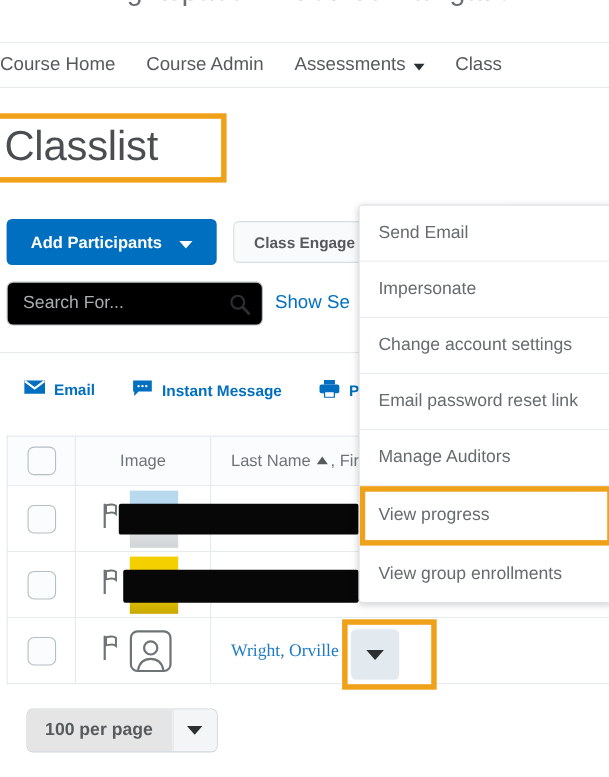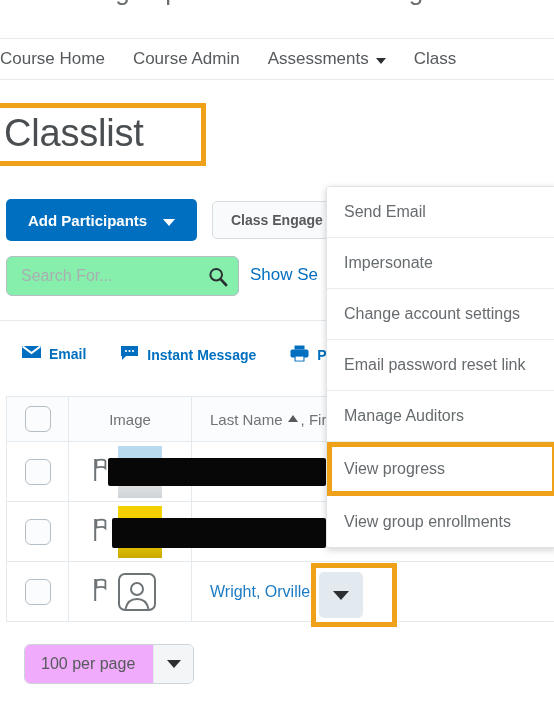--- a/index.html
+++ b/index.html
@@ -152,21 +152,21 @@
     position: absolute;
     left: 0; top: 256px;
     width: 554px; height: 42px;
   }
   .search-box {
     position: absolute;
     left: 6px; top: 0;
     width: 233px; height: 40px;
     border: 1px solid #b5bec4;
     border-radius: 6px;
-    background: #86efac;
+    background: #000000;
     display: flex;
     align-items: flex-end;
   }
   .search-box input {
     border: none;
     outline: none;
     background: transparent;
     font-size: 16px;
     color: #6e7376;
     padding: 0 0 0 14px;
@@ -233,21 +233,21 @@
     border-right: 0;
     border-bottom: 1px solid #e3e9ed;
     background: #ffffff;
     align-items: center;
   }
   .trow.head {
     background: #fbfcfd;
     border-top: 1px solid #e3e9ed;
     height: 46px;
   }
-  .trow.body { height: 60px; }
+  .trow.body { height: 60px; font-family: Liberation Serif, serif; }
   .cell-check {
     width: 62px;
     min-width: 62px;
     height: 100%;
     display: flex;
     align-items: center;
     justify-content: center;
     border-right: 1px solid #e3e9ed;
   }
   .cell-image {
@@ -402,22 +402,23 @@
     overflow: hidden;
     background: #ffffff;
     cursor: pointer;
   }
   .pager-label {
     display: flex;
     align-items: center;
     padding: 0 18px 0 16px;
     font-size: 16px;
     color: #565a5c;
-    background: #f0abfc;
-    white-space: nowrap;
+    background: #e5e5e5;
+    white-space: nowrap;
+    font-weight: bold;
   }
   .pager-arrow {
     width: 40px;
     background: #f3f5f7;
     border-left: 1px solid #e4e9ec;
     display: flex;
     align-items: center;
     justify-content: center;
   }
   .pager-arrow .caret-d {

